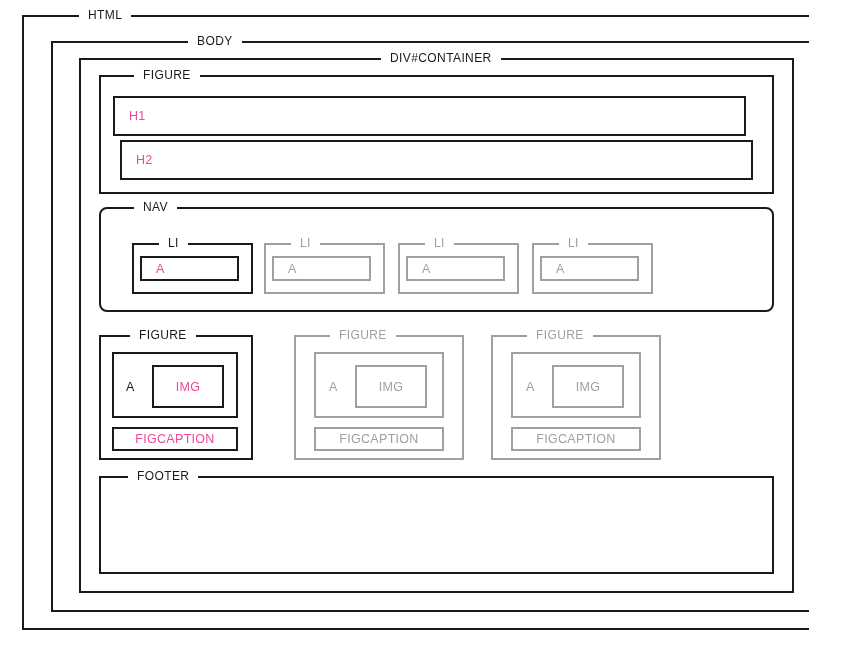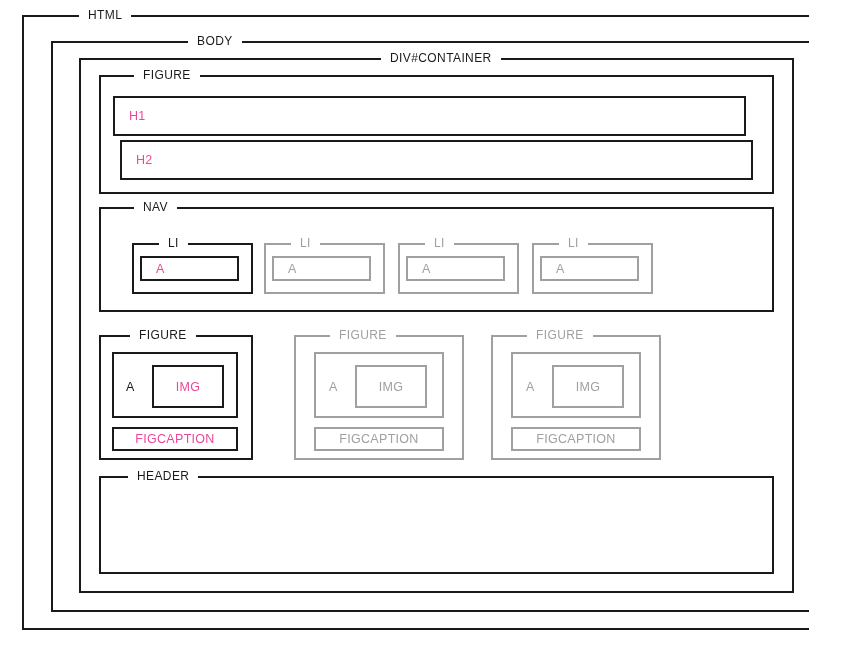--- a/index.html
+++ b/index.html
@@ -99,21 +99,21 @@
   </div>
 
   <div class="plate left" style="left:113px; top:96px; width:633px; height:40px;">
     <span>H1</span>
   </div>
 
   <div class="plate left" style="left:113px; top:140px; width:633px; height:40px;margin-left:7px;">
     <span>H2</span>
   </div>
 
-  <div class="box" style="left:99px; top:207px; width:675px; height:105px;">
+  <div class="box" style="left:99px; top:207px; width:675px; height:105px;border-radius:8px;">
     <span class="tag" style="left:33px;">NAV</span>
   </div>
 
 
   <div class="box" style="left:132px; top:243px; width:121px; height:51px;">
     <span class="tag" style="left:25px;">LI</span>
   </div>
   <div class="plate left" style="left:140px; top:256px; width:99px; height:25px;">
     <span>A</span>
   </div>
@@ -169,16 +169,16 @@
   <div class="box gray" style="left:511px; top:352px; width:130px; height:66px;"></div>
   <span class="freetext gray" style="left:526px; top:381px;">A</span>
   <div class="plate center gray" style="left:552px; top:365px; width:72px; height:43px;">
     <span>IMG</span>
   </div>
   <div class="plate center gray" style="left:511px; top:427px; width:130px; height:24px;">
     <span>FIGCAPTION</span>
   </div>
 
   <div class="box" style="left:99px; top:476px; width:675px; height:98px; background:#ffffff;">
-    <span class="tag" style="left:27px;">HEADER</span>
+    <span class="tag" style="left:27px;">FOOTER</span>
   </div>
 
 </div>
 
 </body></html>

